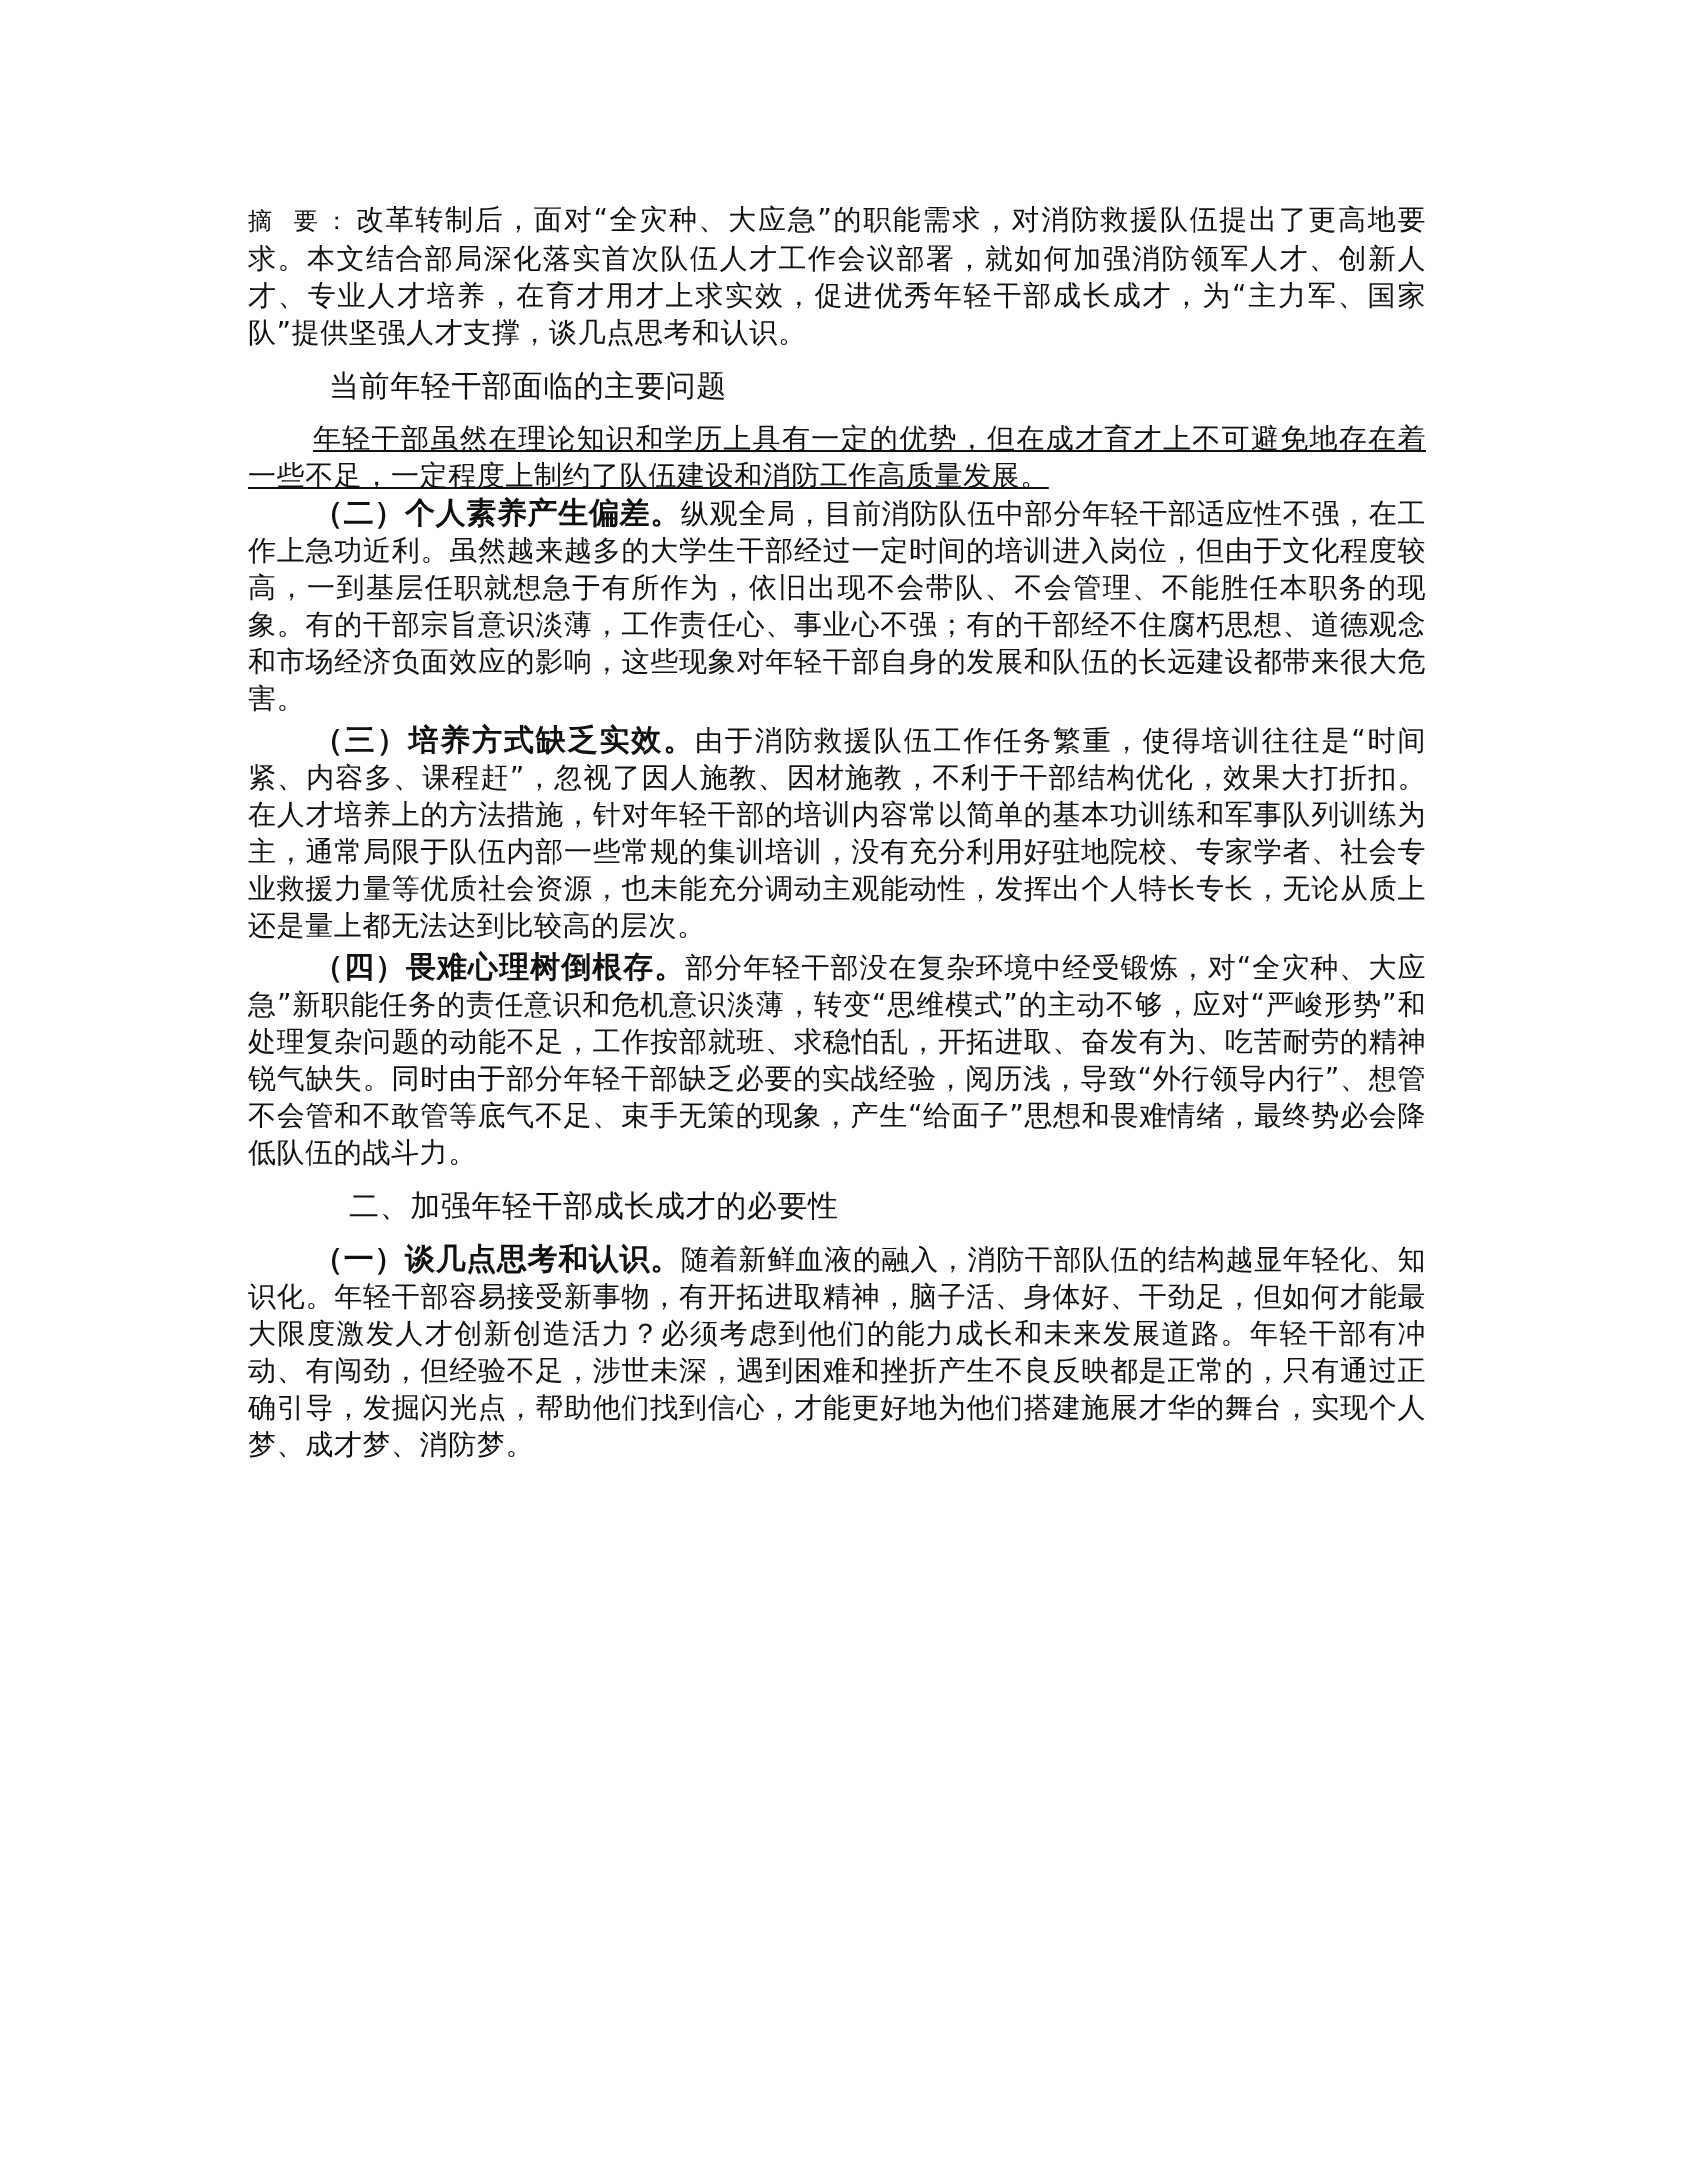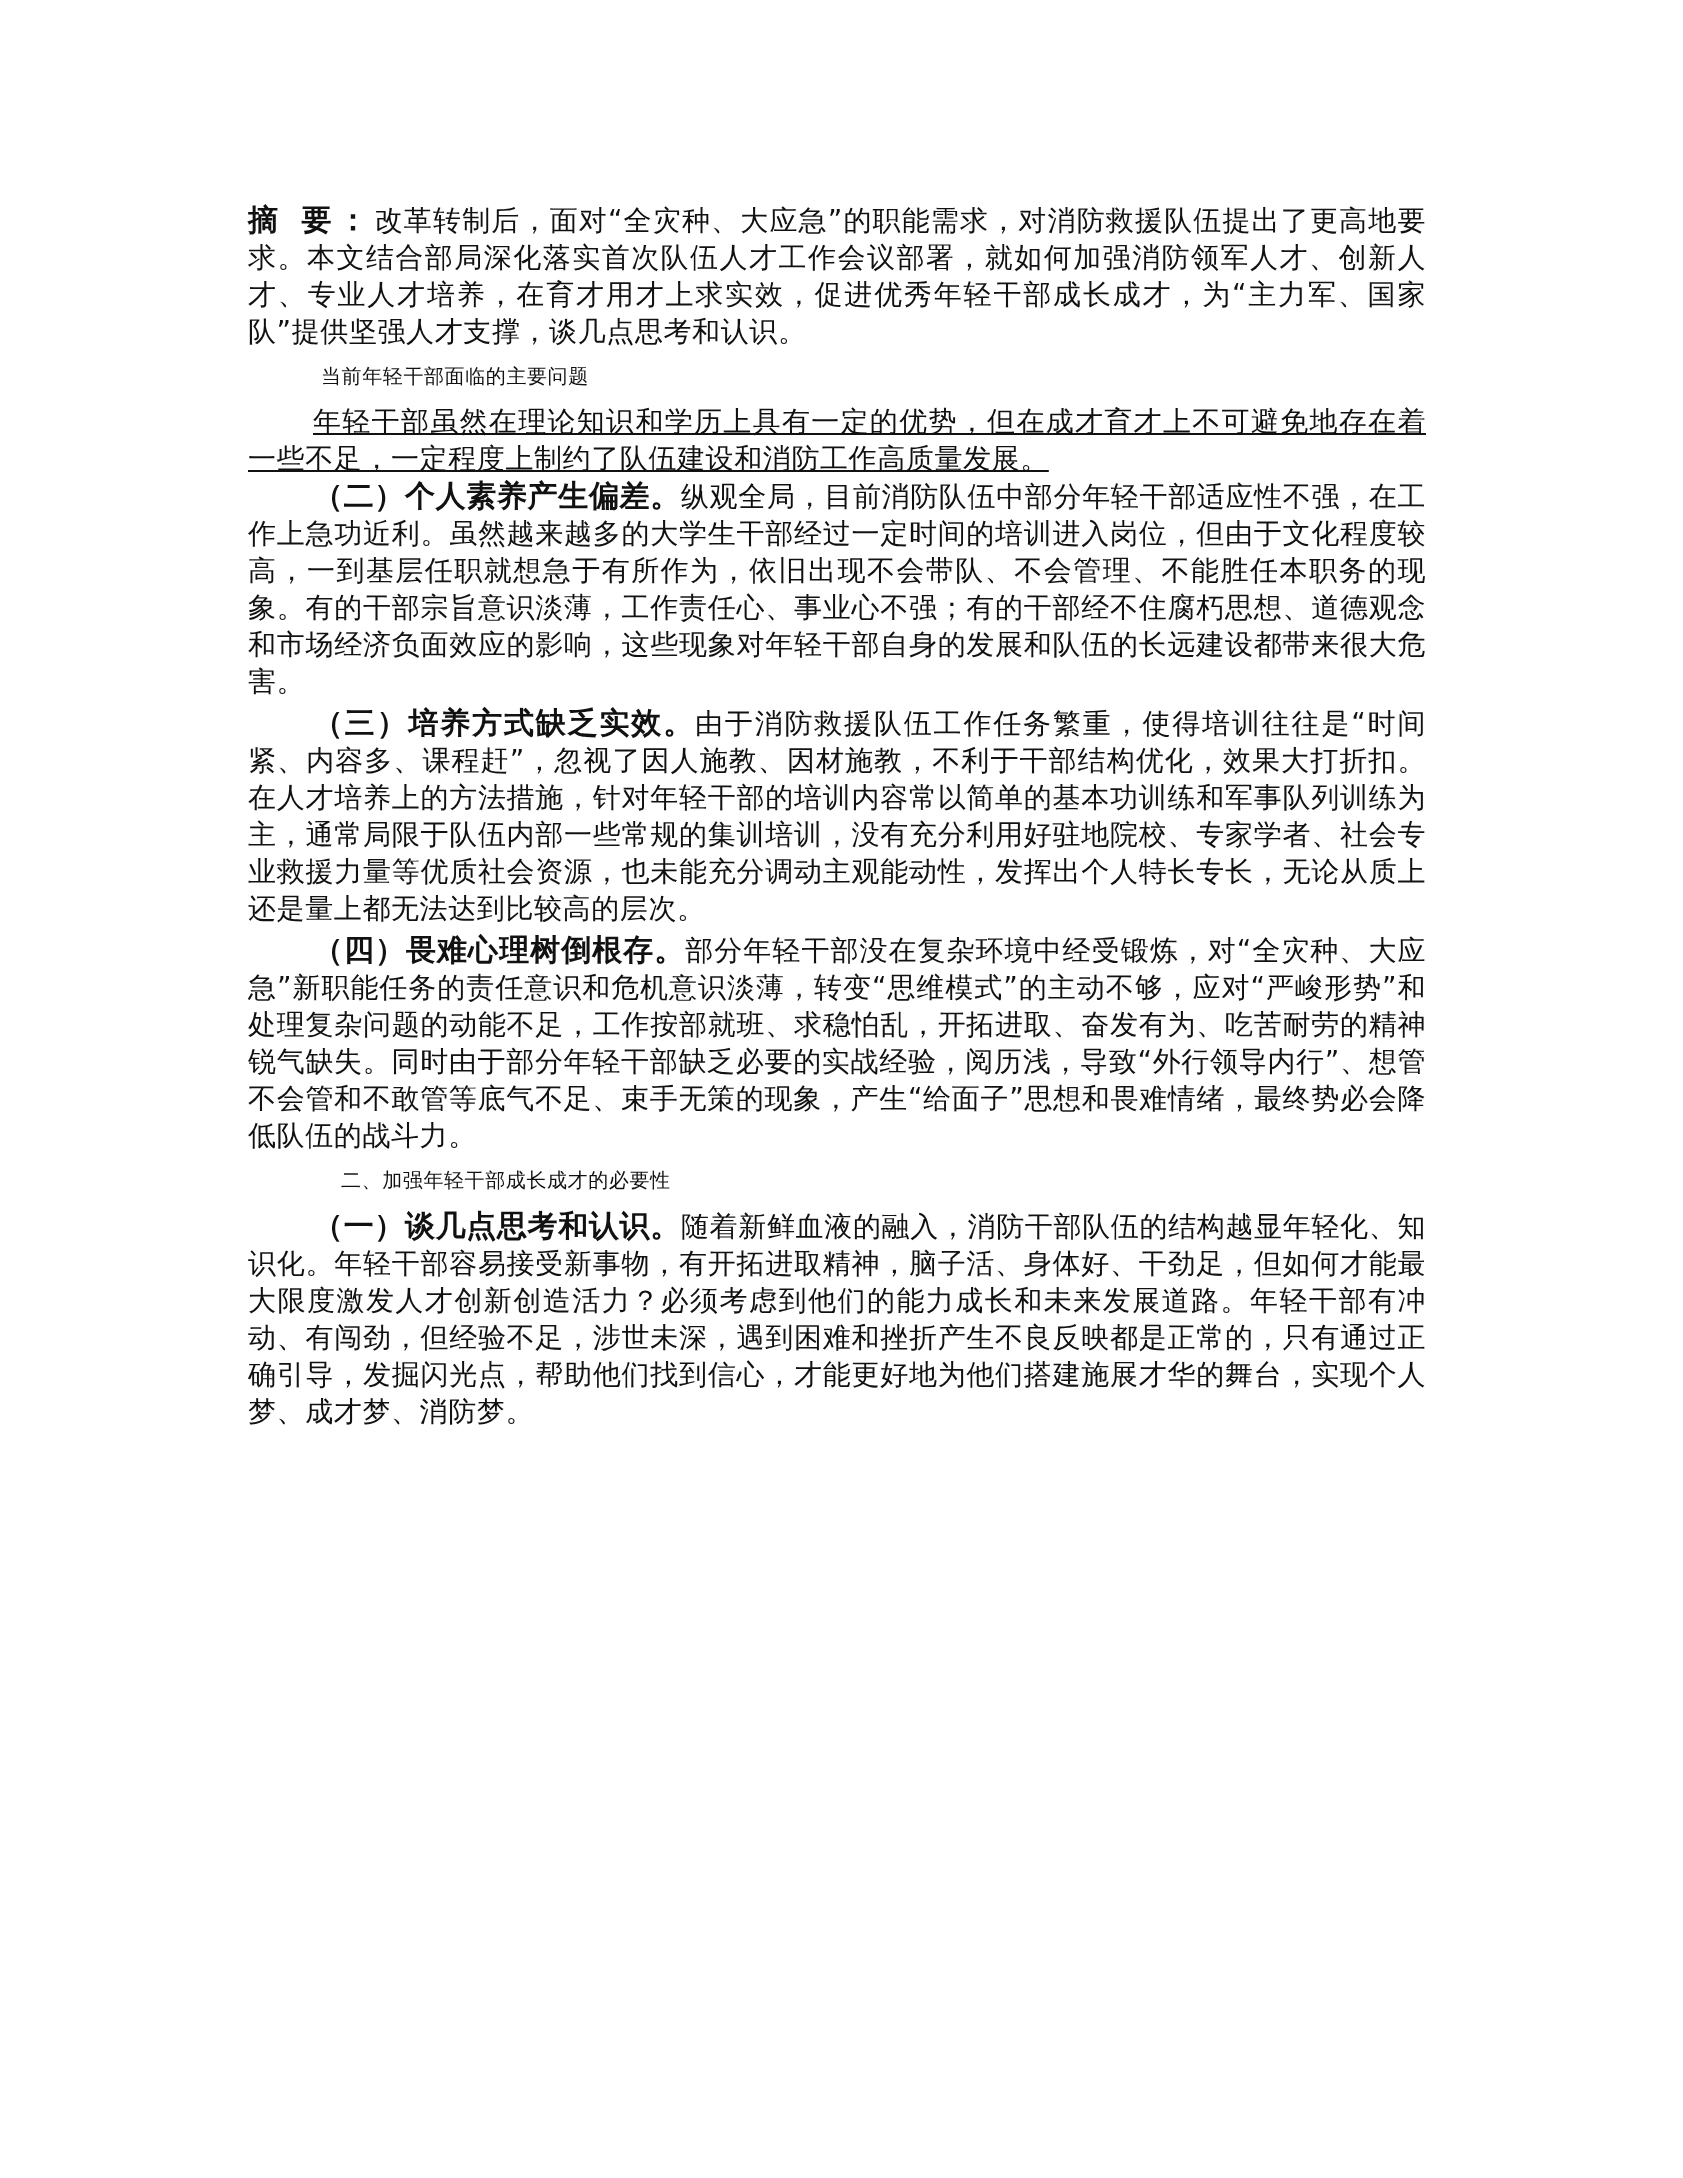--- a/index.html
+++ b/index.html
@@ -26,33 +26,33 @@
       text-justify: inter-ideograph;
       letter-spacing: 0.6px;
     }
     .para {
       margin: 0;
       padding: 0;
     }
     .indent2 { text-indent: 65px; text-decoration: underline; }
     .indent-sub { text-indent: 65px; }
     .heading-plain {
-      margin: 8px;
+      margin: 16px;
       font-weight: normal;
-      font-size: 20px;
+      font-size: 30px;
     }
     .h-lvl1 { padding-left: 65px; }
     .h-lvl1b { padding-left: 85px; }
     .bold {
       font-weight: bold;
       font-size: 30px;
     }
     .abstract-label {
-      font-weight: bold;
-      font-size: 30px;
+      font-weight: normal;
+      font-size: 24px;
       letter-spacing: 6px;
     }
     .gap-after { margin-bottom: 4px; }
   </style>
 </head>
 <body>
 
 <div class="page">
 
   <p class="para"><span class="abstract-label">摘 要：</span><span>改革转制后，面对“全灾种、大应急”的职能需求，对消防救援队伍提出了更高地要求。本文结合部局深化落实首次队伍人才工作会议部署，就如何加强消防领军人才、创新人才、专业人才培养，在育才用才上求实效，促进优秀年轻干部成长成才，为“主力军、国家队”提供坚强人才支撑，谈几点思考和认识。</span></p>

